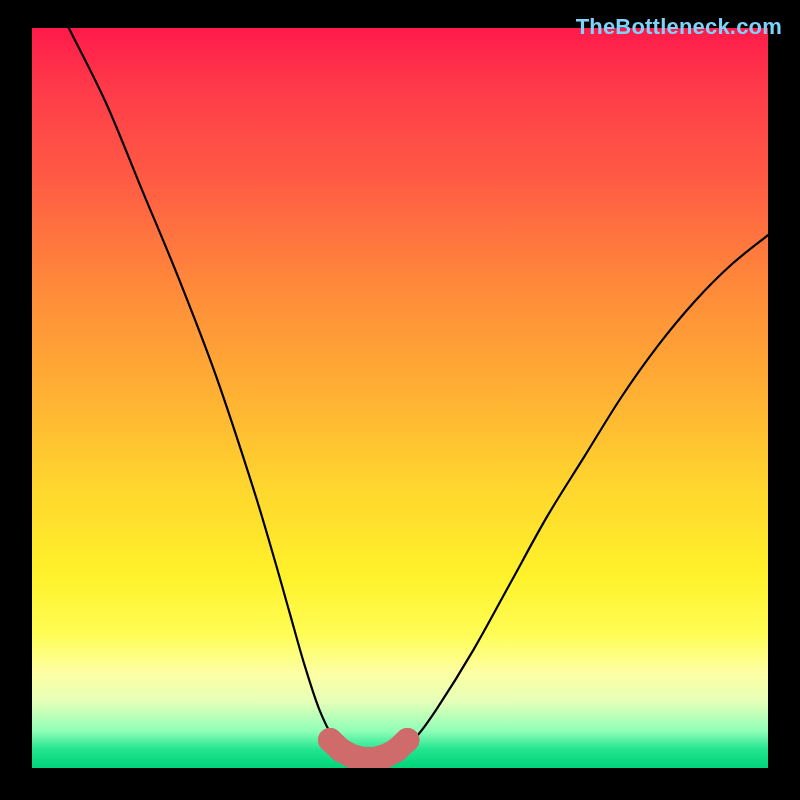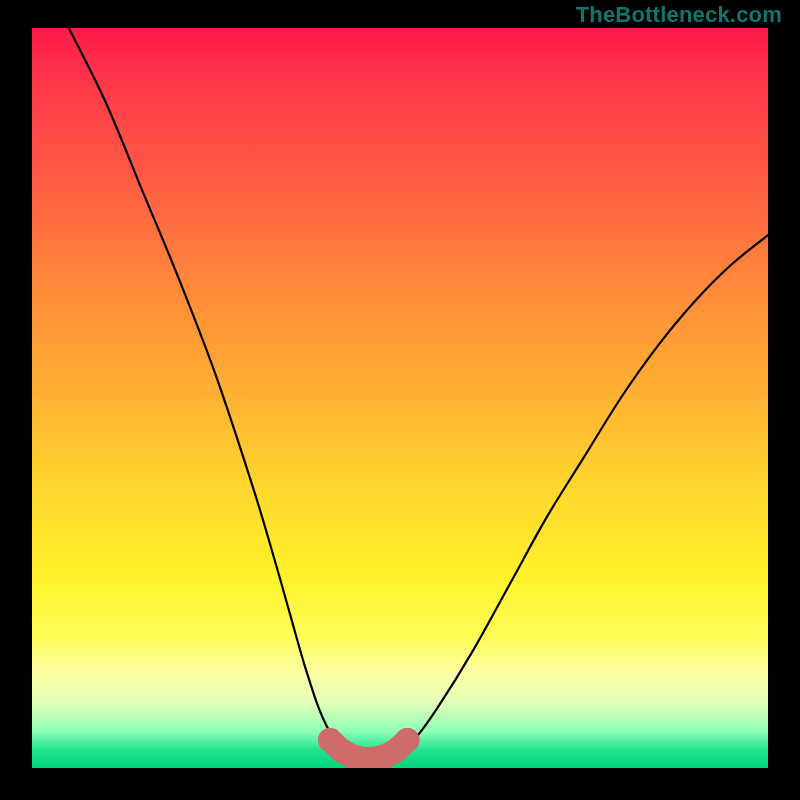--- a/index.html
+++ b/index.html
@@ -11,26 +11,26 @@
     overflow: hidden;
   }
   .root {
     width: 800px;
     height: 800px;
     position: relative;
     background: #000000;
   }
   .watermark {
     position: absolute;
-    top: 2px;
+    top: 14px;
     right: 18px;
     font-family: Arial, Helvetica, sans-serif;
     font-size: 22px;
     font-weight: 600;
-    color: #0f766e;
+    color: #7dd3fc;
     letter-spacing: 0.2px;
     z-index: 10;
   }
   .plot-area {
     position: absolute;
     left: 32px;
     top: 28px;
     width: 736px;
     height: 740px;
     overflow: hidden;

